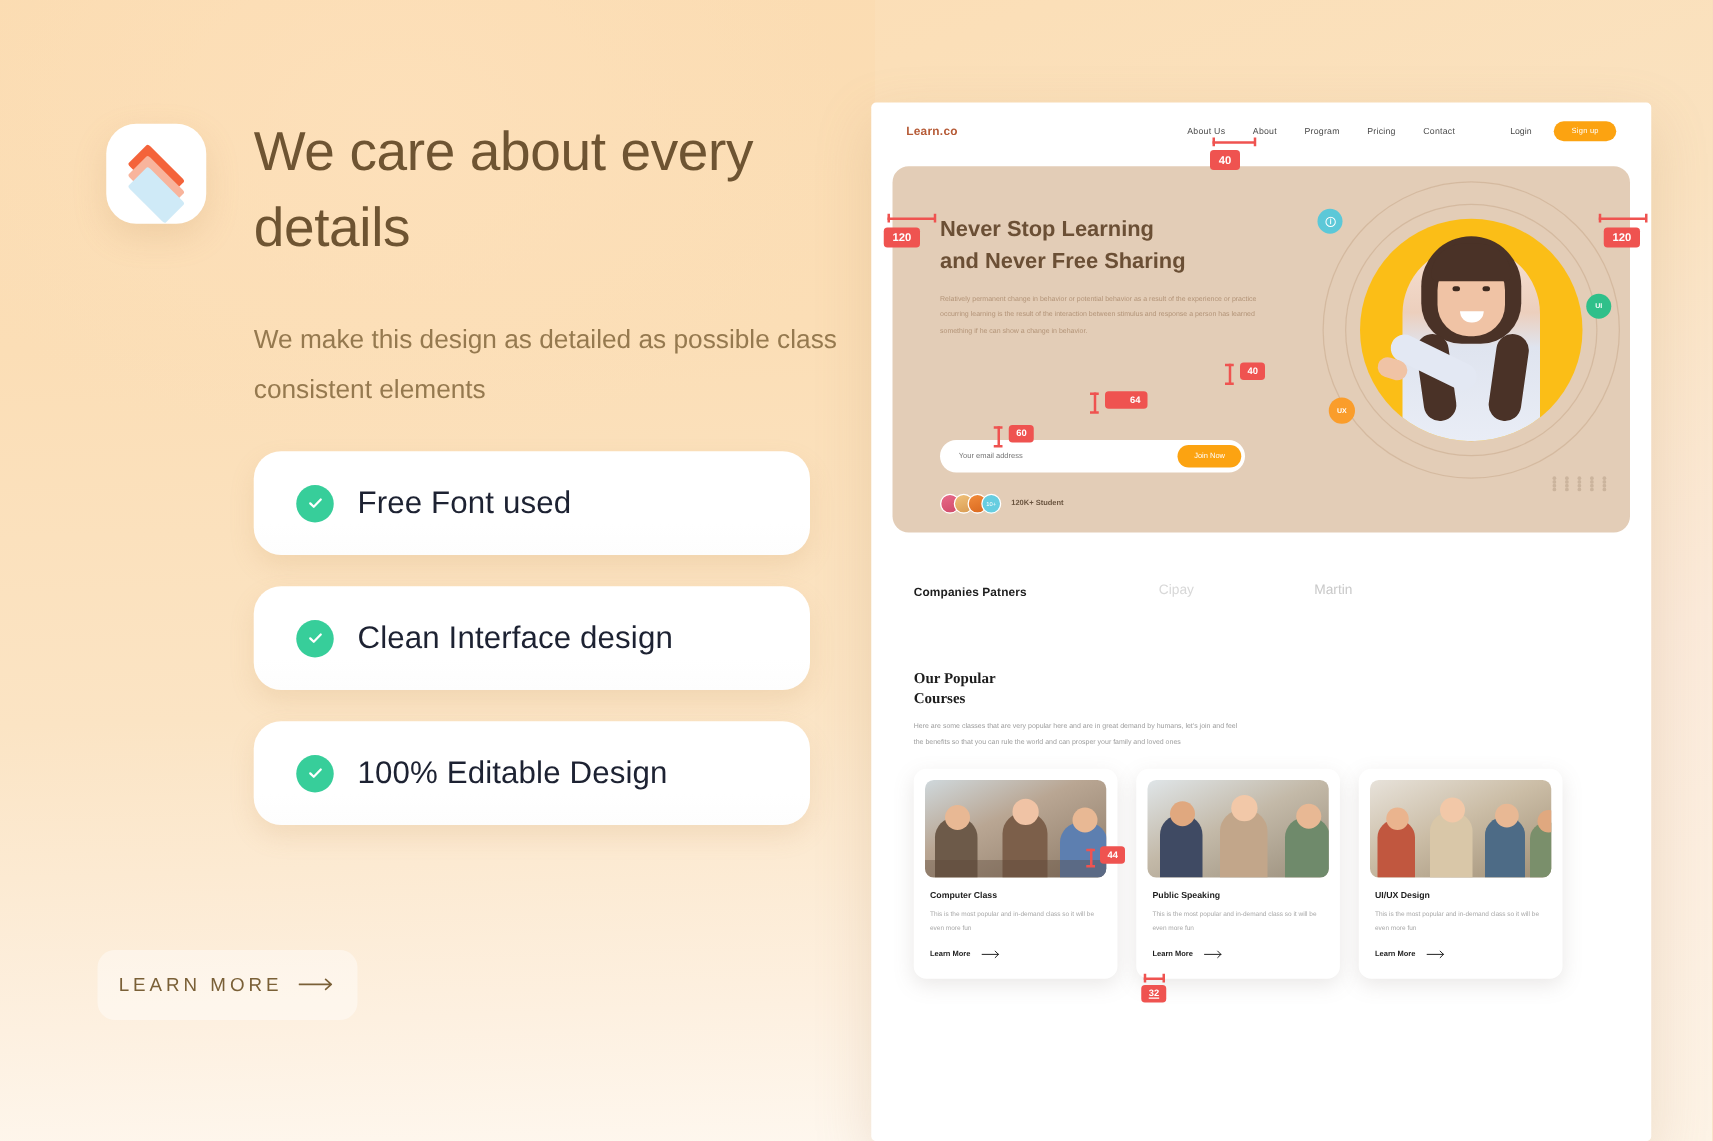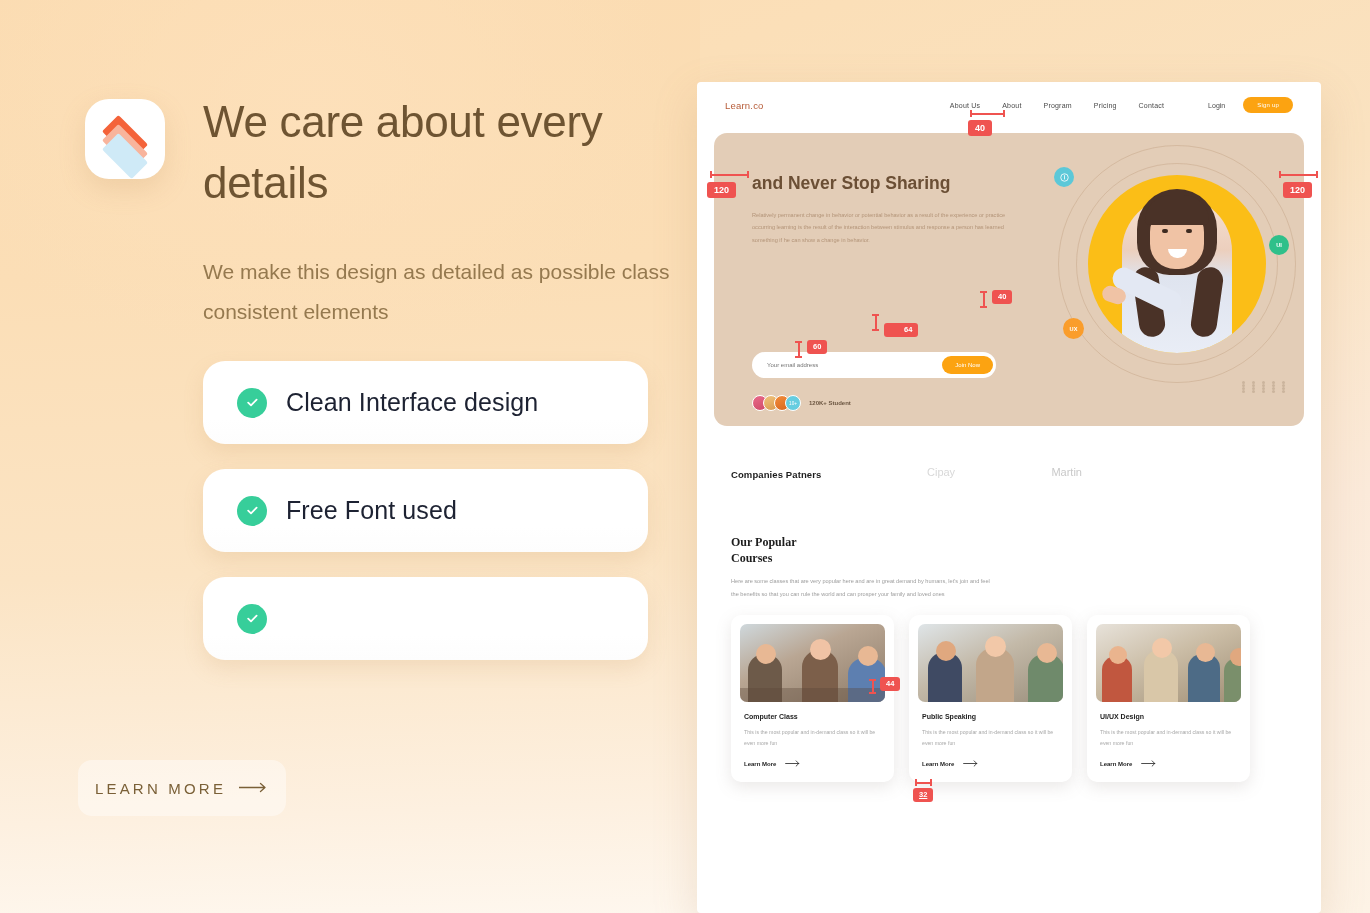--- a/index.html
+++ b/index.html
@@ -81,21 +81,21 @@
     width: 624px; height: 831px;
     background: #ffffff;
     border-radius: 4px;
     box-shadow: 0 16px 44px rgba(183,140,96,.22);
     overflow: hidden;
   }
   .site-nav {
     height: 46px; display: flex; align-items: center;
     padding: 0 28px; gap: 0;
   }
-  .brand { font-size: 9.5px; font-weight: 400; color: #b65b37; letter-spacing: .2px; }
+  .brand { font-size: 9.5px; font-weight: 700; color: #b65b37; letter-spacing: .2px; }
   .nav-links { display: flex; gap: 22px; margin-left: auto; align-items: center; }
   .nav-link { font-size: 7px; color: #4a4a4a; letter-spacing: .2px; cursor: pointer; }
   .nav-right { display: flex; align-items: center; gap: 18px; margin-left: 44px; }
   .login-link { font-size: 7px; color: #4a4a4a; cursor: pointer; }
   .signup-btn {
     background: #fca311; color: #fff; border: none; cursor: pointer;
     font-size: 6px; font-family: inherit; border-radius: 9px;
     padding: 5px 14px; letter-spacing: .2px;
   }
 
@@ -226,36 +226,37 @@
   <h1 class="headline">We care about every details</h1>
   <p class="subhead">We make this design as detailed as possible class consistent elements</p>
 
   <div class="feature-list">
     <div class="feature-card">
       <span class="check">
         <svg width="15" height="15" viewBox="0 0 16 16">
             <path d="M3.4 8.2 L6.4 11.1 L12.4 4.9" fill="none" stroke="#fff" stroke-width="1.9" stroke-linecap="round" stroke-linejoin="round"></path>
           </svg>
       </span>
-      <span class="feature-label">Clean Interface design</span>
+      <span class="feature-label">Free Font used</span>
     </div>
     <div class="feature-card">
       <span class="check">
         <svg width="15" height="15" viewBox="0 0 16 16">
             <path d="M3.4 8.2 L6.4 11.1 L12.4 4.9" fill="none" stroke="#fff" stroke-width="1.9" stroke-linecap="round" stroke-linejoin="round"></path>
           </svg>
       </span>
-      <span class="feature-label">Free Font used</span>
+      <span class="feature-label">Clean Interface design</span>
     </div>
     <div class="feature-card">
       <span class="check">
         <svg width="15" height="15" viewBox="0 0 16 16">
             <path d="M3.4 8.2 L6.4 11.1 L12.4 4.9" fill="none" stroke="#fff" stroke-width="1.9" stroke-linecap="round" stroke-linejoin="round"></path>
           </svg>
       </span>
+      <span class="feature-label">100% Editable Design</span>
     </div>
   </div>
 
   <button class="learn-more-btn">
     <span class="lbl">LEARN MORE</span>
     <span class="arrow-long">
       <svg width="30" height="11" viewBox="0 0 30 11">
           <path d="M0 5.5 H26 M21.5 1.5 L26 5.5 L21.5 9.5" fill="none" stroke="#7a6037" stroke-width="1.3" stroke-linecap="round" stroke-linejoin="round"></path>
         </svg>
     </span>
@@ -273,21 +274,22 @@
         <span class="nav-link">Contact</span>
       </div>
       <div class="nav-right">
         <span class="login-link">Login</span>
         <button class="signup-btn">Sign up</button>
       </div>
     </div>
 
     <div class="hero">
       <div class="hero-left">
-        <div class="hero-title">and Never Stop Sharing</div>
+        <div class="hero-title">Never Stop Learning</div>
+        <div class="hero-title">and Never Free Sharing</div>
         <div class="hero-body">Relatively permanent change in behavior or potential behavior as a result of the experience or practice occurring learning is the result of the interaction between stimulus and response a person has learned something if he can show a change in behavior.</div>
       </div>
 
       <div class="hero-form">
         <input class="email-input" placeholder="Your email address" style="">
         <button class="join-btn">Join Now</button>
       </div>
 
       <div class="students-row">
         <div class="avatars">
@@ -460,21 +462,21 @@
     <div class="m-line-v" style="left:0; top:3px; height:16px;"></div>
     <div class="m-cap-h" style="left:-3px; top:3px; width:7px;"></div>
     <div class="m-cap-h" style="left:-3px; top:18px; width:7px;"></div>
     <div class="m-badge sm" style="position:absolute; left:9px; top:2px;">40</div>
   </div>
 
   <div class="measure" style="left:875px; top:311px;">
     <div class="m-line-v" style="left:0; top:3px; height:16px;"></div>
     <div class="m-cap-h" style="left:-3px; top:3px; width:7px;"></div>
     <div class="m-cap-h" style="left:-3px; top:18px; width:7px;"></div>
-    <div class="m-badge sm" style="position:absolute; left:9px; top:12px;padding-left:20px;">64</div>
+    <div class="m-badge sm" style="position:absolute; left:9px; top:2px;padding-left:20px;">64</div>
   </div>
 
   <div class="measure" style="left:798px; top:338px;">
     <div class="m-line-v" style="left:0; top:3px; height:16px;"></div>
     <div class="m-cap-h" style="left:-3px; top:3px; width:7px;"></div>
     <div class="m-cap-h" style="left:-3px; top:18px; width:7px;"></div>
     <div class="m-badge sm" style="position:absolute; left:9px; top:2px;">60</div>
   </div>
 
   <div class="measure" style="left:872px; top:676px;">

